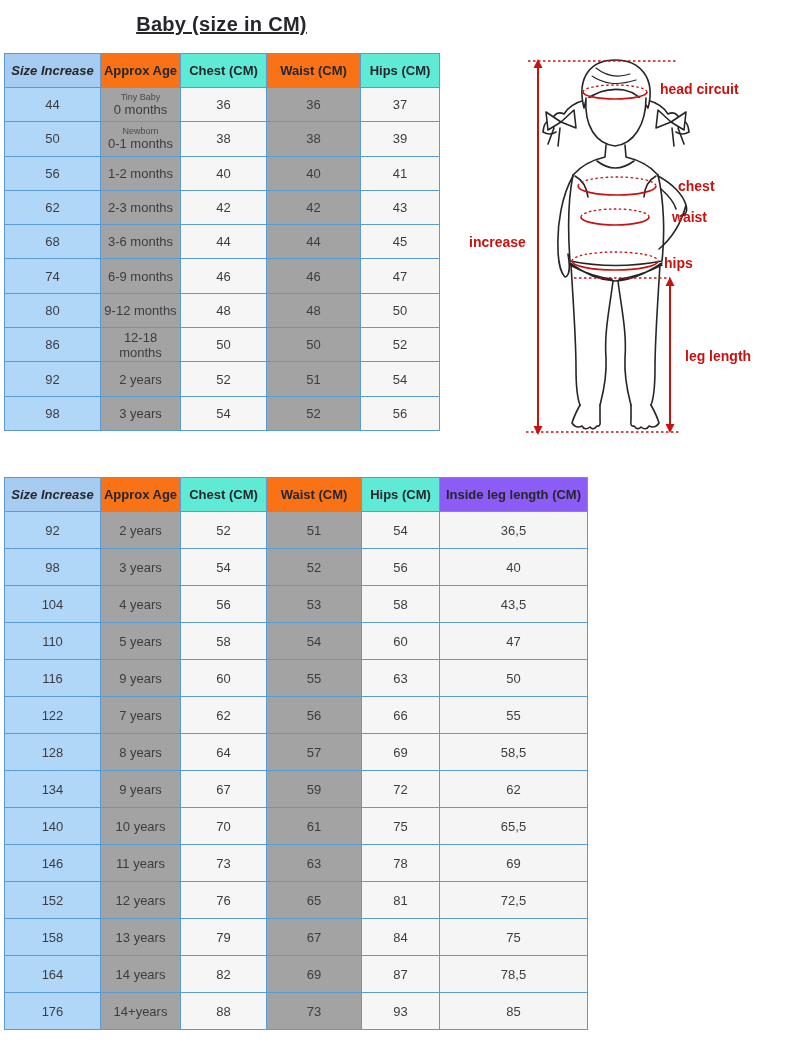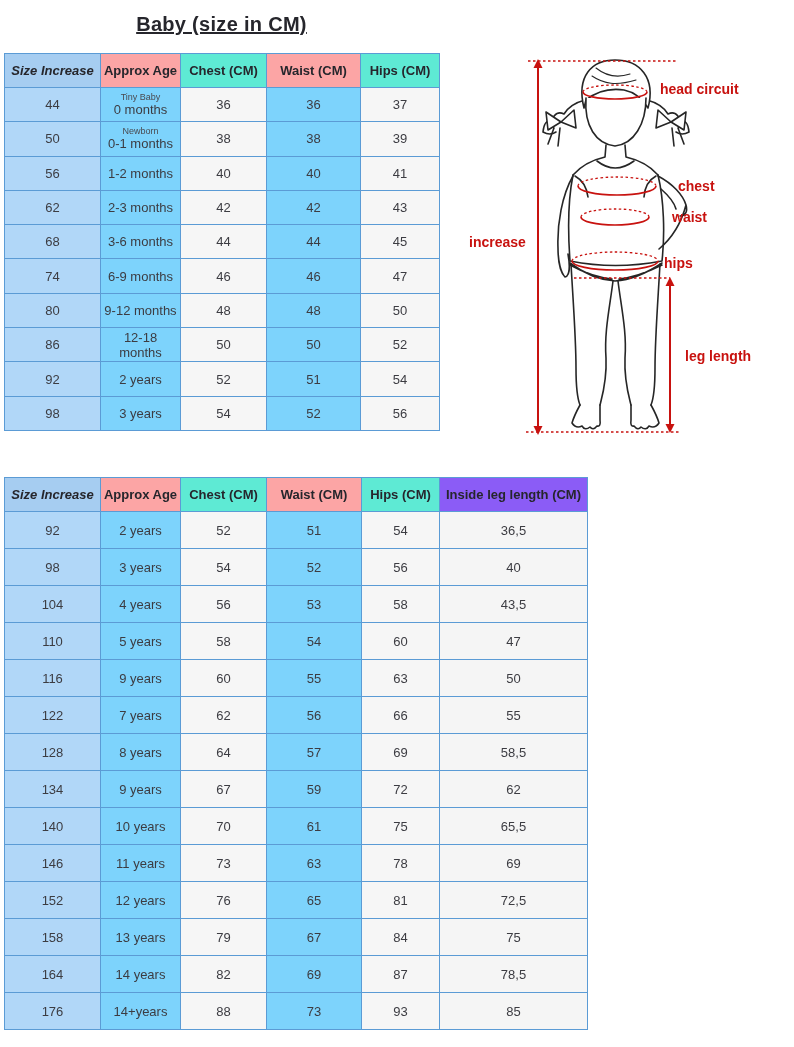--- a/index.html
+++ b/index.html
@@ -22,25 +22,25 @@
   .size-table th,.size-table td{
     border:1px solid #5b9bd5;text-align:center;vertical-align:middle;
     padding:0 2px;overflow:hidden;
   }
   .size-table th{font-size:13px;font-weight:bold;color:#26262c;height:33px;}
   .size-table td{font-size:13px;color:#3c3c42;}
   #baby-table tbody tr{height:34px;}
   #kids-table tbody tr{height:34px;}
   
   thead .col-blue{background:#a6cdf1;font-style:italic;}
-  thead .col-gray{background:#fca5a5;}
+  thead .col-gray{background:#f97316;}
   thead .col-light{background:#5eead4;}
   thead .col-leg{background:#8b5cf6;text-align:center;}
   tbody .col-blue{background:#b1d7f8;}
-  tbody .col-gray{background:#7dd3fc;}
+  tbody .col-gray{background:#a3a3a3;}
   tbody .col-light{background:#f6f6f6;}
   tbody .col-leg{background:#f5f5f5;}
   .age-small{display:block;font-size:9px;line-height:10px;color:#4a4a50;}
   .age-main{display:block;font-size:13px;line-height:15px;}
   #figure-wrap{position:absolute;left:464px;top:48px;width:350px;height:392px;}
   #figure-wrap svg{display:block;}
   .red-label{font-family:"Liberation Sans","DejaVu Sans",sans-serif;font-size:14px;font-weight:bold;fill:#c8120f;}
 </style>
 </head>
 <body>

